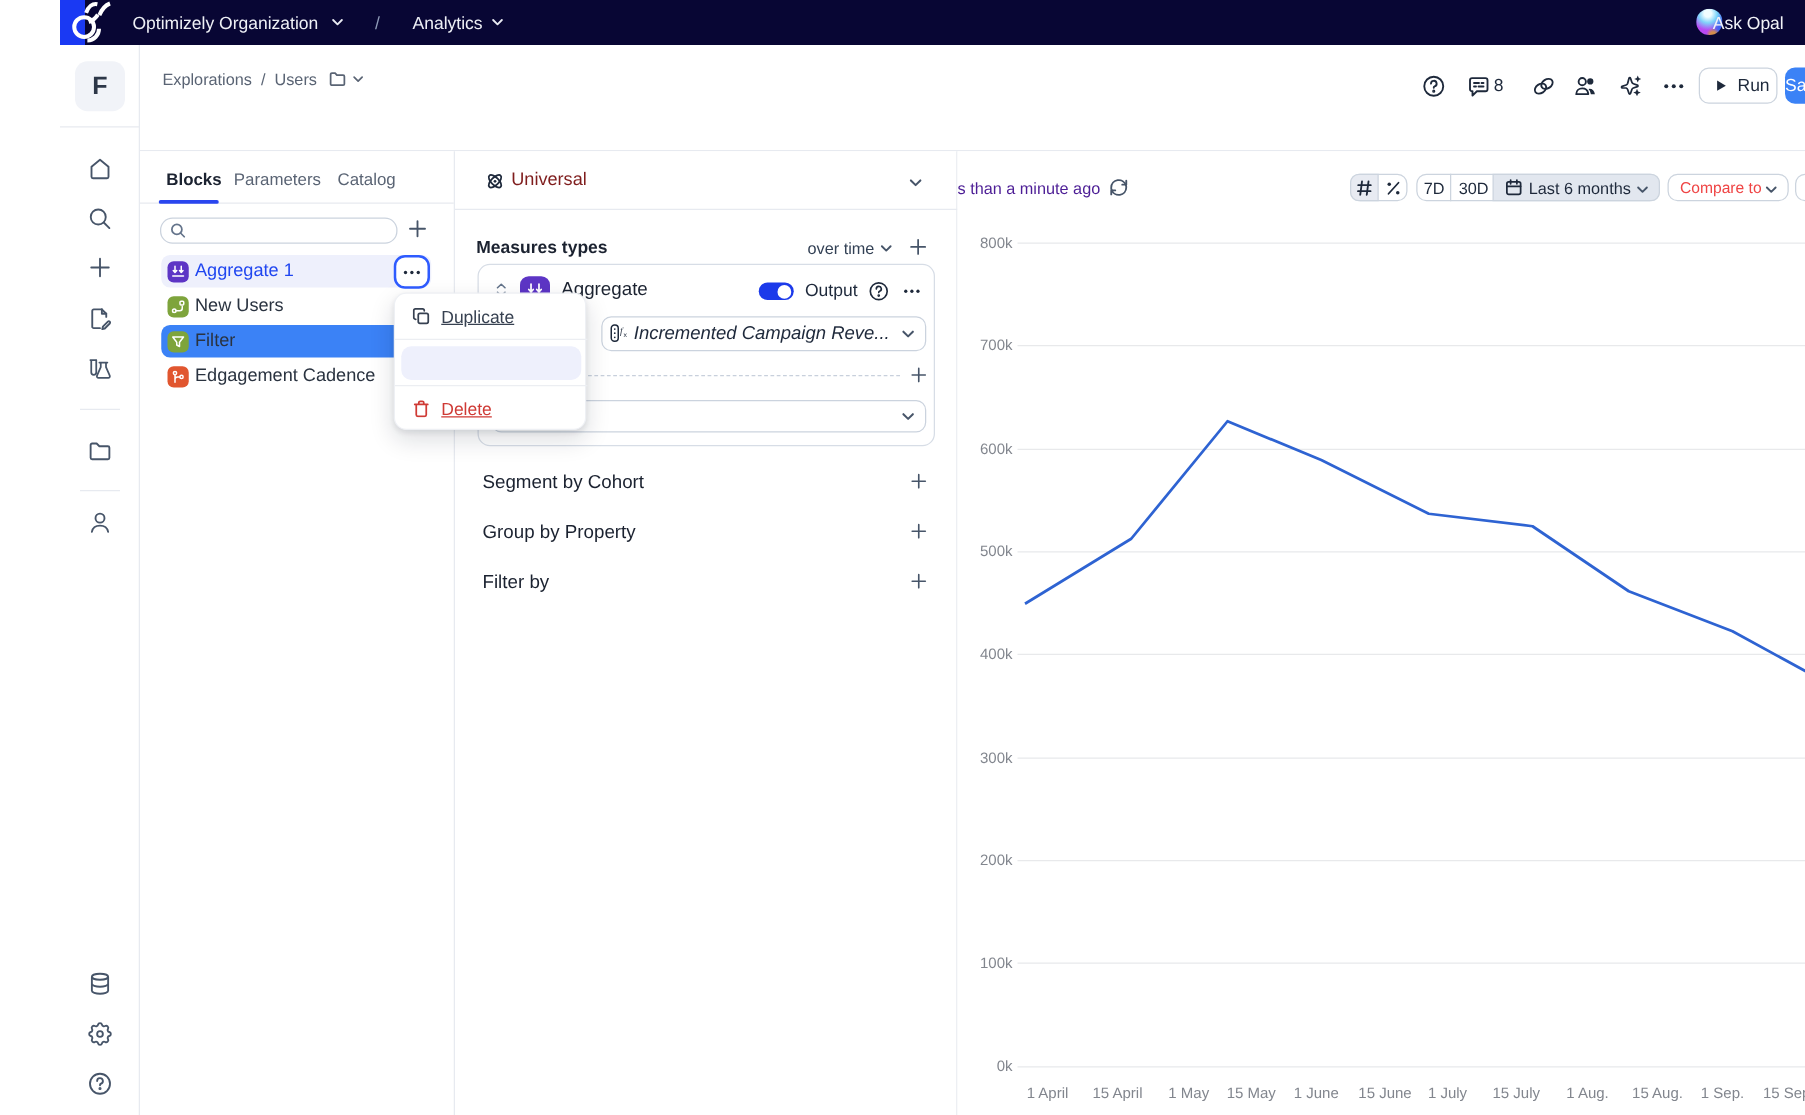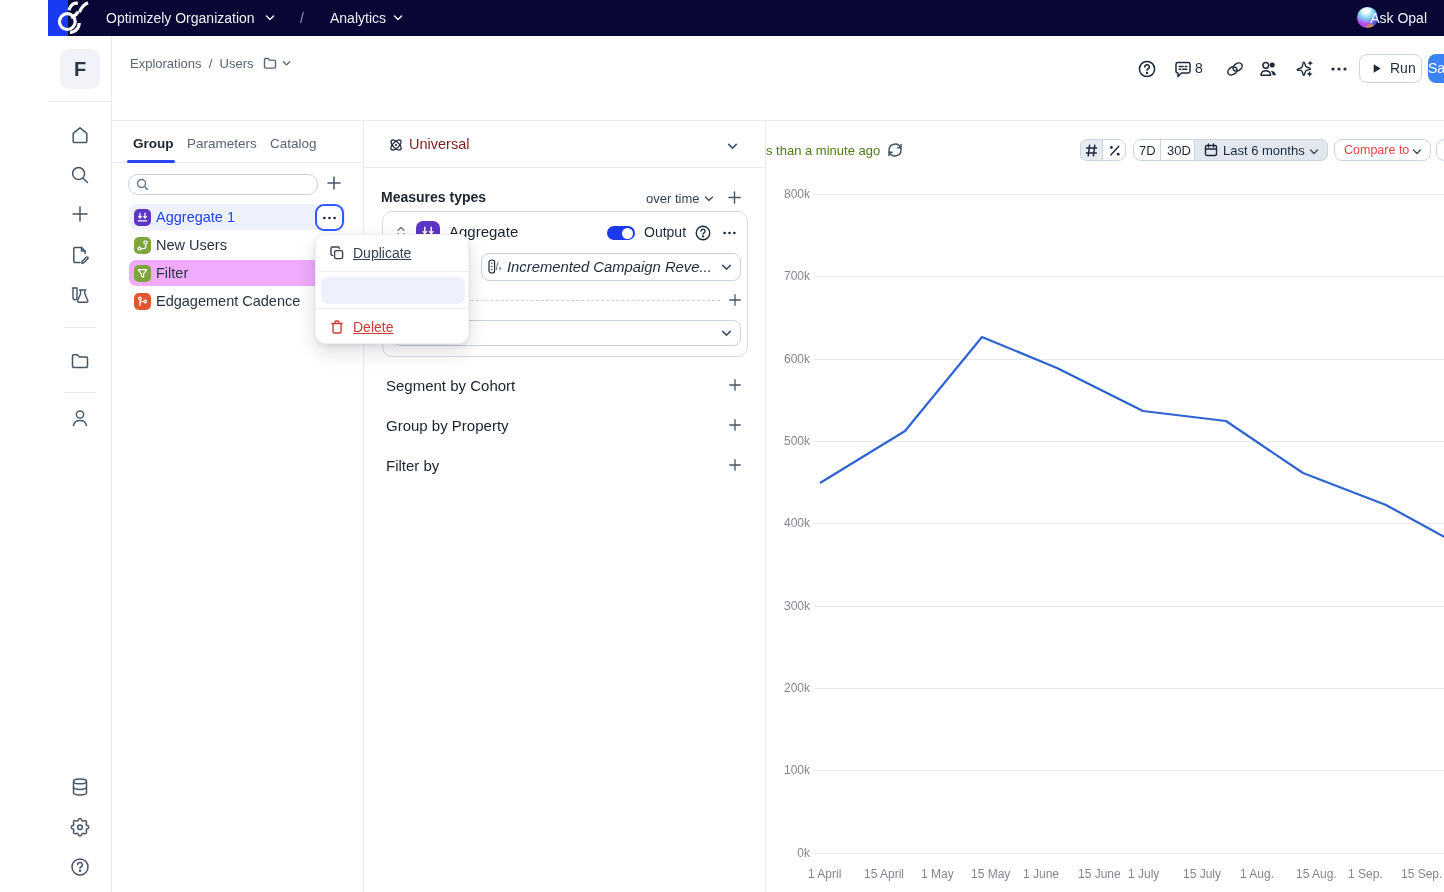--- a/index.html
+++ b/index.html
@@ -72,24 +72,24 @@
 #knob { left:574px; top:227.5px; width:11px; height:11px; border-radius:50%; background:#fff; }
 #outlbl { left:596px; top:224px; font-size:14px; color:#1e293b; }
 #sel1 { left:433px; top:253px; width:260px; height:28px; border:1px solid #cbd3de; border-radius:8px; }
 #sel1txt { left:459px; top:259px; font-size:14.8px; color:#1e293b;font-style:italic; }
 #dash { left:352px; top:300px; width:320px; height:0; border-top:1.5px dashed #c8d0dc; }
 #sel2 { left:345px; top:320px; width:348px; height:26px; border:1px solid #cbd3de; border-radius:8px; }
 .mrow { left:338px; font-size:15px; color:#1b2230; }
 
 
 #cpanel { left:718px; top:121px; width:726px; height:771px; background:#fff; }
-#agotxt { left:718px; top:143px; font-size:13px; color:#4d7c0f; }
+#agotxt { left:718px; top:143px; font-size:13px; color:#4c1d95; }
 .cbtn { top:139px; height:22px; border:1px solid #ccd4de; border-radius:8px; background:#fff; }
 .ylab { left:690px; width:72px; text-align:right; font-size:12px; color:#82868e; }
-.xlab { top:867px; font-size:12px; color:#82868e; text-align:left; width:60px; }
+.xlab { top:867px; font-size:12px; color:#82868e; text-align:center; width:60px; }
 .grid { left:766px; width:678px; height:1px; background:#e8e9eb; }
 svg.ic { display:block; }
 </style>
 </head>
 <body>
 <div id="stage">
 
   <div class="abs" id="topbar"></div>
   <div class="abs" id="logosq"></div>
   <svg class="abs ic" style="left:0px;top:0px" width="44" height="36" viewBox="0 0 44 36" fill="none" stroke="#fff">
@@ -204,21 +204,21 @@
       <circle cx="15" cy="9" r="1.6"></circle>
     </svg>
   <div class="abs" id="runbtn">Run</div>
   <svg class="abs ic" style="left:1322px;top:62px" width="13" height="13" viewBox="0 0 14 14">
       <path d="M4 2.5v9l7.5-4.5z" fill="#1e293b"></path>
     </svg>
   <div class="abs" id="savebtn">Save</div>
 
   <div class="abs" id="lpanel"></div>
   <div class="abs" id="tabsrow"></div>
-  <div class="abs tab" id="tab-blocks">Group</div>
+  <div class="abs tab" id="tab-blocks">Blocks</div>
   <div class="abs tab" style="left:139px">Parameters</div>
   <div class="abs tab" style="left:222px">Catalog</div>
   <div class="abs" id="tabline"></div>
   <div class="abs" id="searchbox"></div>
   <svg class="abs ic" style="left:88px;top:178px" width="13" height="13" viewBox="0 0 13 13" fill="none" stroke="#64748b" stroke-width="1.4" stroke-linecap="round">
       <circle cx="5.5" cy="5.5" r="4"></circle>
       <path d="M8.6 8.6l2.8 2.8"></path>
     </svg>
   <svg class="abs ic" style="left:278px;top:175px" width="16" height="16" viewBox="0 0 16 16" fill="none" stroke="#475569" stroke-width="1.5" stroke-linecap="round">
       <path d="M8 2v12M2 8h12"></path>
@@ -235,21 +235,21 @@
   <div class="abs brow" style="top:232px">
     <div class="bicon" style="background:#7ea43c">
         <svg class="ic" style="margin:3px" width="11" height="11" viewBox="0 0 11 11" fill="none" stroke="#fff" stroke-width="1.2" stroke-linecap="round" stroke-linejoin="round">
           <circle cx="2.4" cy="8.6" r="1.4"></circle>
           <rect x="7" y="1" width="3" height="3" rx="0.8"></rect>
           <path d="M3.8 8.6h3a2 2 0 0 0 2-2V5.2"></path>
         </svg>
       </div>
     <div class="btxt">New Users</div>
   </div>
-  <div class="abs brow" style="top:260px;background:#f0abfc">
+  <div class="abs brow" style="top:260px;background:#3b82f6">
     <div class="bicon" style="background:#7ea43c">
         <svg class="ic" style="margin:3px" width="11" height="11" viewBox="0 0 11 11" fill="none" stroke="#fff" stroke-width="1.2" stroke-linejoin="round">
           <path d="M1.2 1.6h8.6L6.6 5.8v3.4L4.4 8V5.8z"></path>
         </svg>
       </div>
     <div class="btxt">Filter</div>
   </div>
   <div class="abs brow" style="top:288px">
     <div class="bicon" style="background:#e1562f">
         <svg class="ic" style="margin:3px" width="11" height="11" viewBox="0 0 11 11" fill="none" stroke="#fff" stroke-width="1.2" stroke-linecap="round" stroke-linejoin="round">

